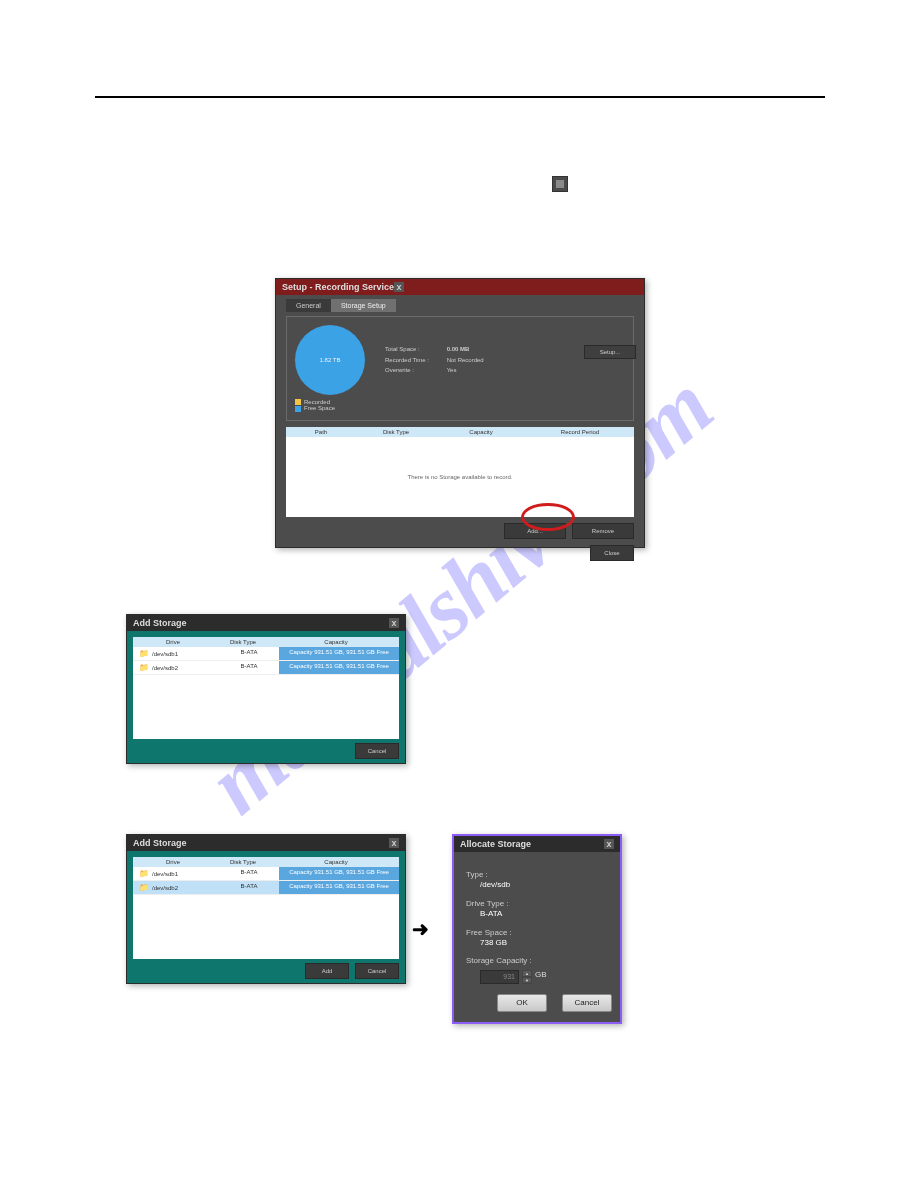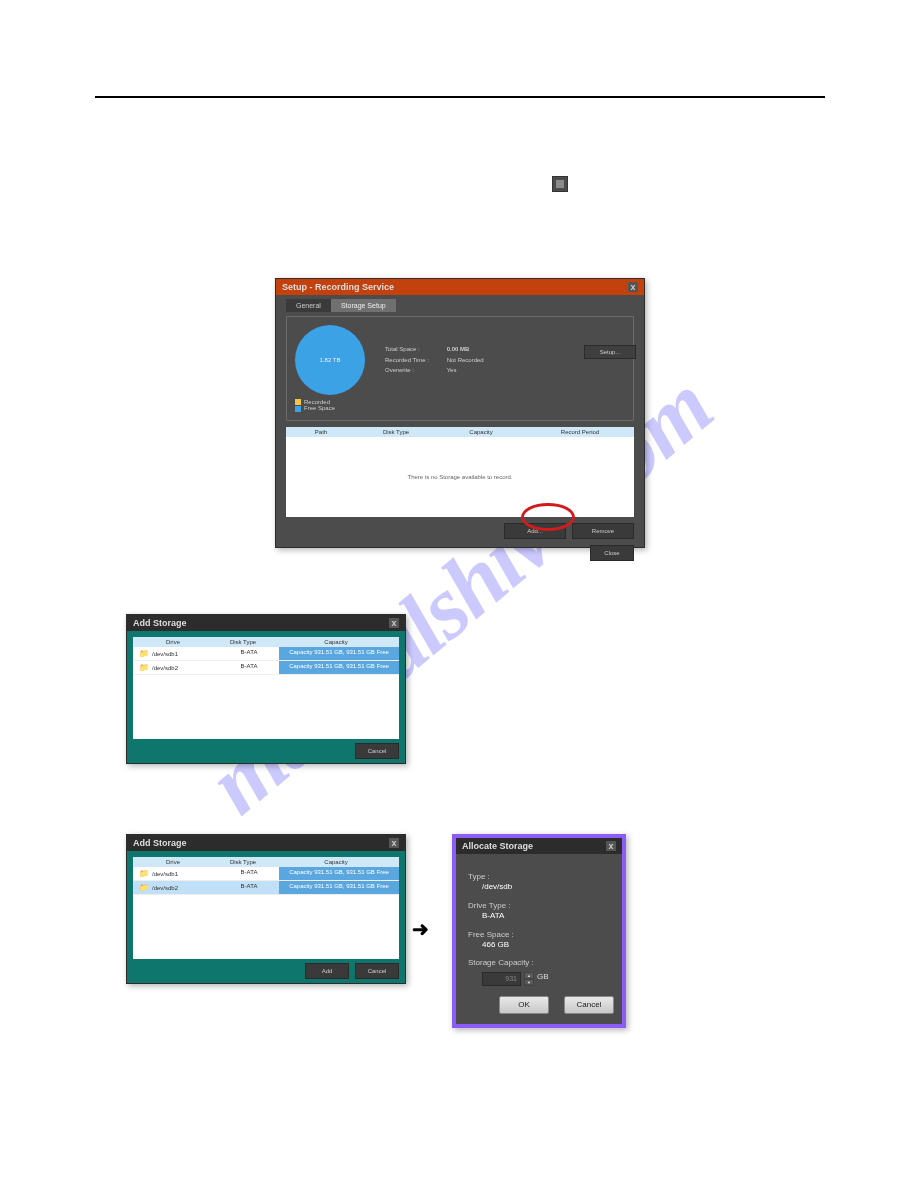--- a/index.html
+++ b/index.html
@@ -4,21 +4,21 @@
 <style>
   body { margin: 0; background: #fff; font-family: Arial, sans-serif; width: 918px; }
   .page { position: relative; width: 918px; height: 1188px; }
   .rule { position: absolute; left: 95px; top: 96px; width: 730px; height: 2px; background: #000; }
   .watermark { position: absolute; left: 50%; top: 50%; transform: translate(-50%,-50%) rotate(-40deg); font-size: 90px; font-weight: bold; font-style: italic; color: rgba(110,100,255,0.35); pointer-events: none; white-space: nowrap; letter-spacing: -2px; font-family: "Times New Roman", serif; }
   .svcicon { display: inline-flex; width: 14px; height: 14px; background: #4a4a4a; border: 1px solid #333; vertical-align: text-bottom; }
   .svcicon-inner { width: 8px; height: 8px; margin: auto; background: #8a8a8a; }
 
   
   .win1 { position: absolute; left: 275px; top: 278px; width: 368px; height: 268px; background: #4c4c4c; border: 1px solid #2c2c2c; box-shadow: 2px 2px 6px rgba(0,0,0,.3); font-size: 7px; color: #ccc; }
-  .win1-title { background: #c2410c; color: #dedede; padding: 3px 6px; font-size: 9px; font-weight: bold; display: flex; justify-content: space-between; }
+  .win1-title { background: #7f1d1d; color: #dedede; padding: 3px 6px; font-size: 9px; font-weight: bold; display: flex; }
   .win1-close { width: 10px; height: 10px; background: #555; text-align: center; line-height: 10px; color: #ccc; }
   .win1-tabs { display: flex; gap: 0; padding: 4px 10px 0; }
   .win1-tab { padding: 3px 10px; background: #3a3a3a; font-size: 7px; }
   .win1-tab.active { background: #707070; color: #eee; }
   .win1-body { margin: 4px 10px 0; border: 1px solid #6a6a6a; padding: 8px; }
   .pie-row { display: flex; align-items: center; gap: 20px; }
   .pie { width: 70px; height: 70px; background: #3aa2e5; border-radius: 50%; position: relative; }
   .pie-label { position: absolute; top: 50%; left: 50%; transform: translate(-50%,-50%); font-size: 6px; color: #eef; }
   .info-lines { flex: 1; font-size: 6px; line-height: 1.8; }
   .info-lines span { display: inline-block; min-width: 60px; }
@@ -47,21 +47,21 @@
   .w2-d { width: 80px; } .w2-t { width: 60px; } .w2-c { flex: 1; }
   .w2body { margin: 0 6px; background: #fff; color: #333; height: 92px; }
   .w2row { display: flex; font-size: 6px; border-bottom: 1px solid #eee; }
   .w2row div { padding: 2px 0; text-align: center; }
   .w2row .w2-d { text-align: left; padding-left: 6px; }
   .w2row.sel .w2-d, .w2row.sel .w2-t { background: #bfe0f7; }
   .capcell { background: #5aa7e0; color: #fff; }
   .w2foot { margin: 4px 6px 0; display: flex; justify-content: flex-end; gap: 6px; }
 
   
-  .win3 { position: absolute; left: 452px; top: 834px; width: 166px; height: 186px; background: #4c4c4c; border: 4px solid #8b5cf6; box-shadow: 2px 2px 6px rgba(0,0,0,.3); font-size: 8px; color: #ddd; }
+  .win3 { position: absolute; left: 452px; top: 834px; width: 166px; height: 186px; background: #4c4c4c; border: 2px solid #8b5cf6; box-shadow: 2px 2px 6px rgba(0,0,0,.3); font-size: 8px; color: #ddd; }
   .w3-title { background: #2c2c2c; color: #dedede; padding: 3px 6px; font-size: 9px; font-weight: bold; display: flex; justify-content: space-between; }
   .w3-body { padding: 10px 12px; line-height: 1.3; }
   .w3-body .lbl { color: #ccc; margin-top: 8px; font-size: 8px; }
   .w3-body .val { color: #fff; padding-left: 14px; font-size: 8px; }
   .w3-cap { margin-top: 1px; }
   .w3-capline { display: flex; align-items: flex-start; padding-left: 14px; margin-top: 3px; gap: 3px; }
   .w3-capline .inp { width: 34px; height: 12px; background: #3a3a3a; border: 1px solid #2a2a2a; font-size: 7px; color: #888; text-align: right; padding-right: 3px; line-height: 12px; }
   .w3-capline .spin { width: 10px; height: 12px; background: #5a5a5a; display: flex; flex-direction: column; }
   .w3-capline .spin div { flex: 1; border: 0.5px solid #444; font-size: 4px; text-align: center; line-height: 5px; }
   .w3foot { display: flex; justify-content: flex-end; gap: 15px; padding: 0 8px 8px; }
@@ -187,21 +187,21 @@
     <div class="w3-title">
       <span>Allocate Storage</span>
       <span class="win1-close">x</span>
     </div>
     <div class="w3-body">
       <div class="lbl">Type :</div>
       <div class="val">/dev/sdb</div>
       <div class="lbl">Drive Type :</div>
       <div class="val">B-ATA</div>
       <div class="lbl">Free Space :</div>
-      <div class="val">466 GB</div>
+      <div class="val">738 GB</div>
       <div class="w3-cap">
         <div class="lbl">Storage Capacity :</div>
         <div class="w3-capline">
           <div class="inp">931</div>
           <div class="spin">
               <div>▲</div>
               <div>▼</div>
             </div>
           <span>GB</span>
         </div>

